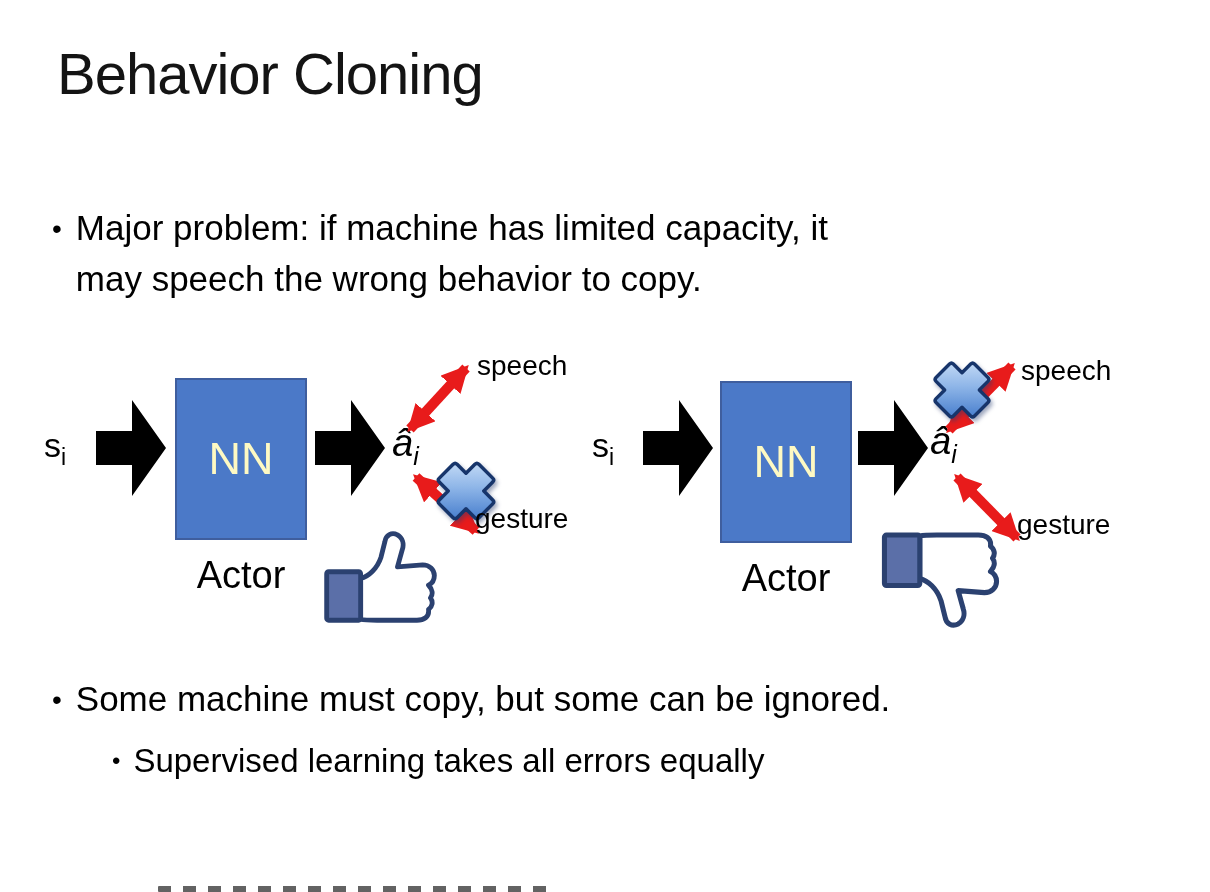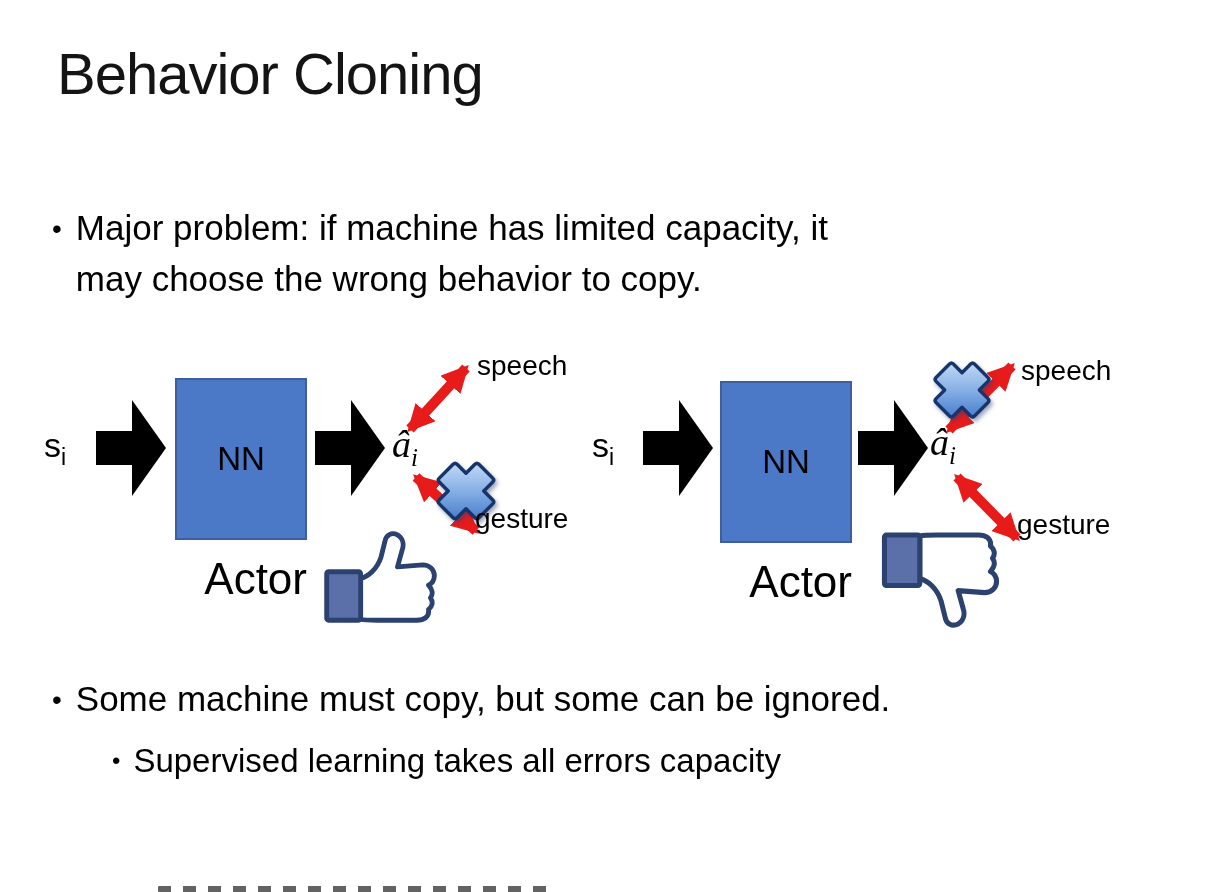--- a/index.html
+++ b/index.html
@@ -21,23 +21,23 @@
   .b-some .bullet-marker{font-size:28px;padding-top:6px;margin-right:14px;}
   .b-sup{left:112px;top:738px;width:1000px;font-size:33px;line-height:1.4;}
   .b-sup .bullet-marker{font-size:24px;padding-top:6px;margin-right:13px;}
 
   .state-label{font-size:34px;}
   .state-label sub{font-size:23px;}
   .nn-box{
     width:132px;height:162px;background:#4b79c8;border:2px solid #3f5e9e;
     display:flex;align-items:center;justify-content:center;box-sizing:border-box;
   }
-  .nn-text{color:#000000;font-size:33px;}
-  .actor-label{width:132px;text-align:right;font-size:44px;}
-  .mathvar{font-family:Liberation Serif, serif;font-style:italic;font-size:38px;}
+  .nn-text{color:#fef9c3;font-size:45px;}
+  .actor-label{width:132px;text-align:center;font-size:38px;}
+  .mathvar{font-family:Liberation Sans, sans-serif;font-style:italic;font-size:38px;}
   .mathvar sub{font-size:25px;font-style:italic;}
   .word-label{font-size:28px;}
   .bluex{filter:drop-shadow(2px 3px 2px rgba(40,60,110,0.45));}
   .clipped-bottom{
     background:repeating-linear-gradient(90deg,#474747 0 13px,transparent 13px 25px);
     opacity:0.85;border-radius:1px;
   }
 </style>
 </head>
 <body>
@@ -64,21 +64,21 @@
   </defs>
 </svg>
 
 <div class="slide">
 
   <div class="abs title">Behavior Cloning</div>
 
   <div class="abs bullet-row b-major">
     <span class="bullet-marker">•</span>
     <span class="bullet-text">Major problem: if machine has limited capacity, it
-may choose the wrong behavior to copy.</span>
+may speech the wrong behavior to copy.</span>
   </div>
 
   <div class="abs state-label" style="left:44px;top:426px;">
     <span>s</span><sub>i</sub>
   </div>
 
   <svg class="abs" style="left:96px;top:400px;" width="70" height="96" viewBox="0 0 70 96">
     <polygon points="0,31 36,31 36,0 70,48 36,96 36,65 0,65" fill="#000000"></polygon>
   </svg>
 
@@ -154,18 +154,18 @@
     <use href="#thumb-shape" transform="translate(0,100) scale(1,-1)"></use>
   </svg>
 
   <div class="abs bullet-row b-some">
     <span class="bullet-marker">•</span>
     <span class="bullet-text">Some machine must copy, but some can be ignored.</span>
   </div>
 
   <div class="abs bullet-row b-sup">
     <span class="bullet-marker">•</span>
-    <span class="bullet-text">Supervised learning takes all errors capacity</span>
+    <span class="bullet-text">Supervised learning takes all errors equally</span>
   </div>
 
   <div class="abs clipped-bottom" style="left:158px;top:886px;width:400px;height:6px;"></div>
 
 </div>
 
 </body></html>

